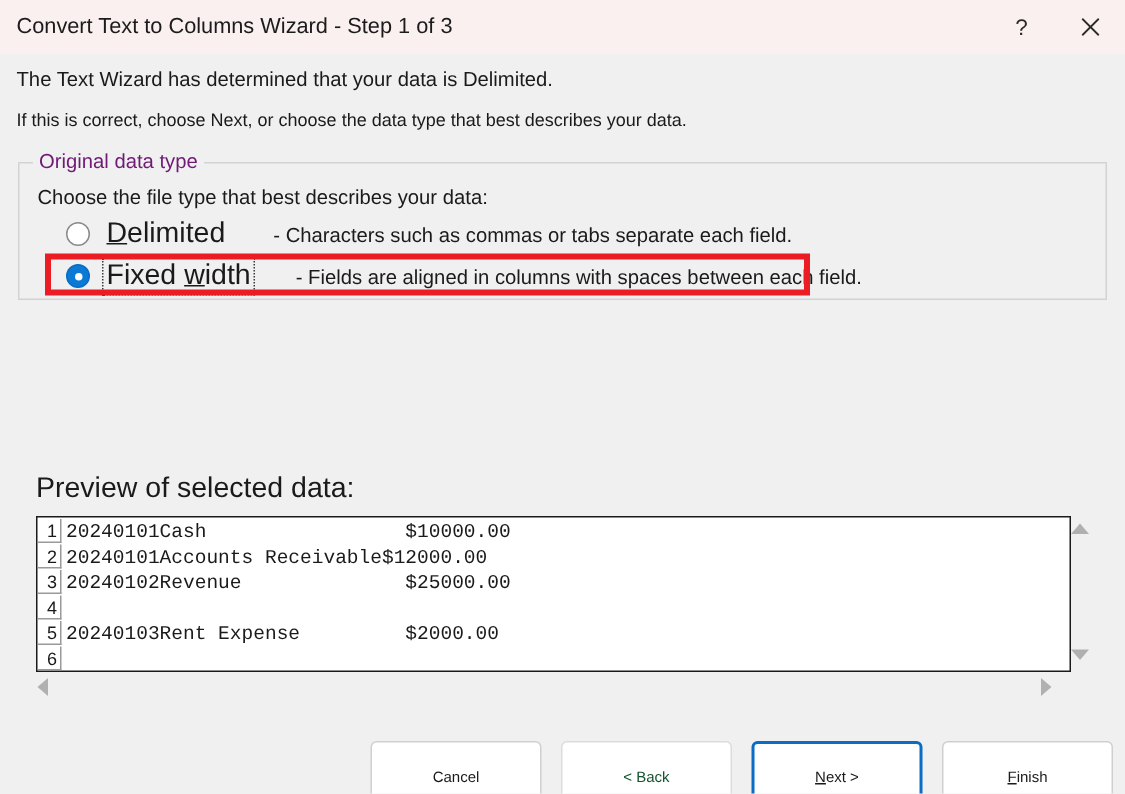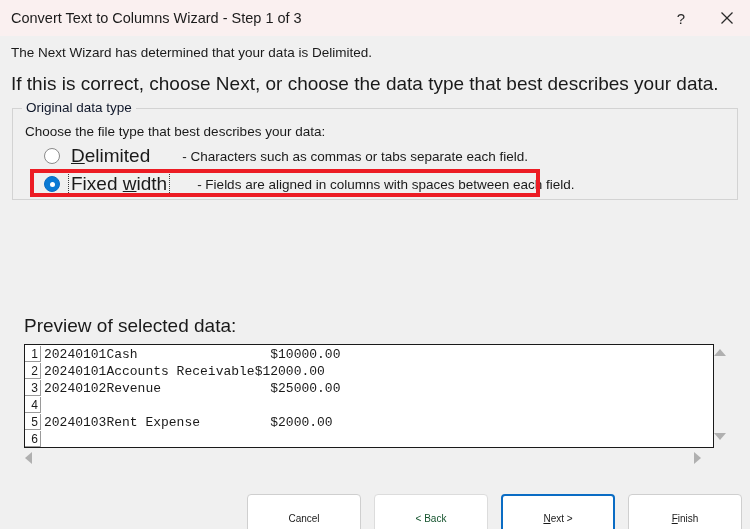--- a/index.html
+++ b/index.html
@@ -54,40 +54,40 @@
   
   .intro1 {
     position: absolute;
     left: 11px; top: 45px;
     font-size: 13.5px;
     white-space: nowrap;
   }
   .intro2 {
     position: absolute;
     left: 11px; top: 73px;
-    font-size: 19px;
+    font-size: 12px;
     white-space: nowrap;
   }
 
   
   .groupbox {
     position: absolute;
     left: 12px; top: 108px;
     width: 726px;
     height: 92px;
     border: 1px solid #d3d3d3;
     box-sizing: border-box;
   }
   .groupbox-legend {
     position: absolute;
     left: 22px; top: 100px;
     background: #f0f0f0;
     padding: 0 4px;
     font-size: 13.5px;
-    color: #0f172a;
+    color: #701a75;
     white-space: nowrap;
   }
   .gb-prompt {
     position: absolute;
     left: 25px; top: 124px;
     font-size: 13.5px;
     white-space: nowrap;
   }
 
   
@@ -269,21 +269,21 @@
     <div class="tb-btn help">?</div>
     <div class="tb-btn close">
       <svg width="14" height="14" viewBox="0 0 14 14" aria-hidden="true">
         <line x1="1.5" y1="1.5" x2="12.5" y2="12.5" stroke="#2a2a2a" stroke-width="1.2"></line>
         <line x1="12.5" y1="1.5" x2="1.5" y2="12.5" stroke="#2a2a2a" stroke-width="1.2"></line>
       </svg>
     </div>
   </div>
 </div>
 
-<div class="intro1">The Next Wizard has determined that your data is Delimited.</div>
+<div class="intro1">The Text Wizard has determined that your data is Delimited.</div>
 <div class="intro2">If this is correct, choose Next, or choose the data type that best describes your data.</div>
 
 <div class="groupbox"></div>
 <div class="groupbox-legend">Original data type</div>
 <div class="gb-prompt">Choose the file type that best describes your data:</div>
 
 <div class="radio-row delimited">
   <span class="radio-mark off"></span>
   <span class="radio-label"><span></span><u class="acc">D</u><span>elimited</span></span>
   <span class="radio-desc">- Characters such as commas or tabs separate each field.</span>

